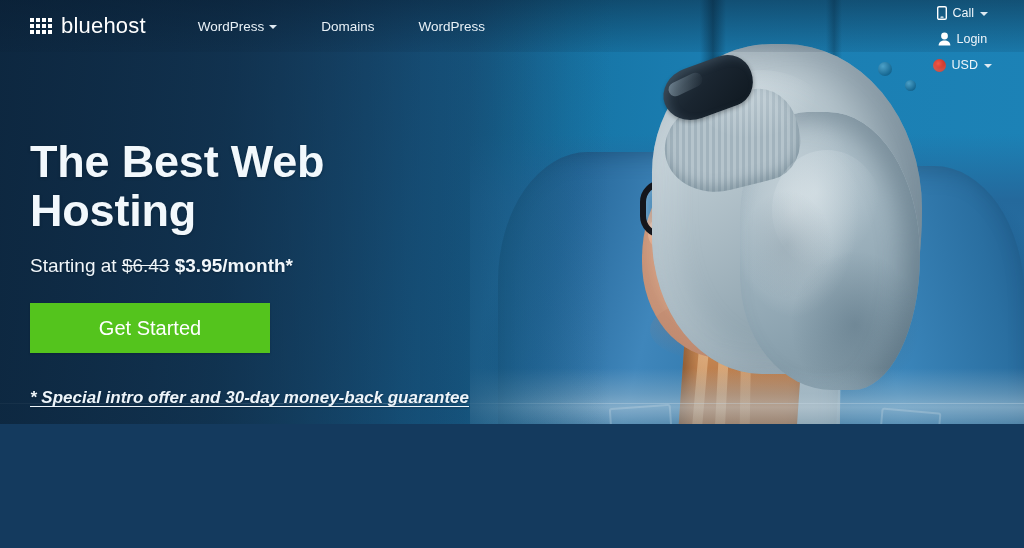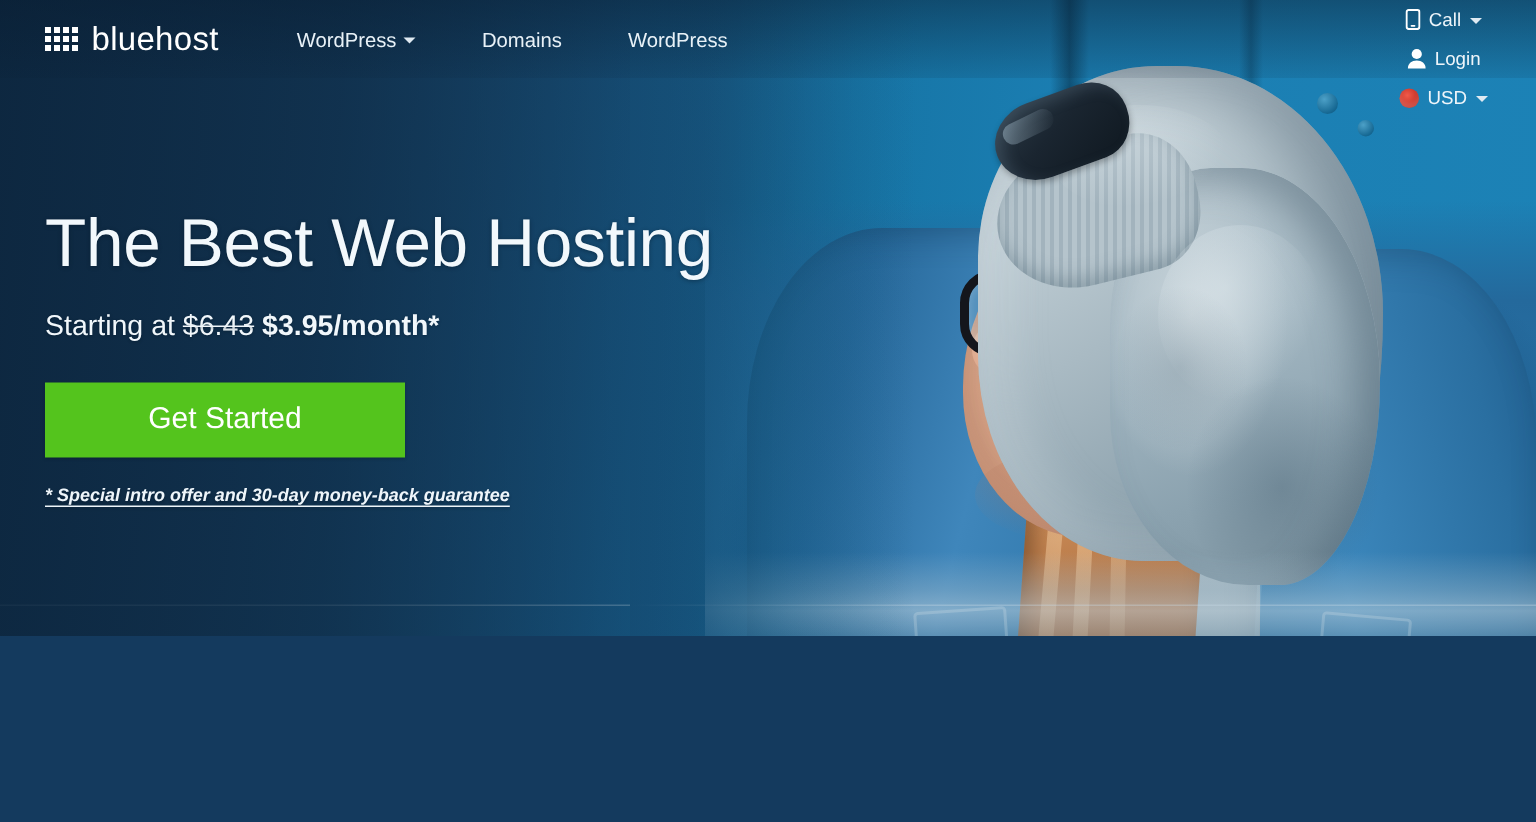--- a/index.html
+++ b/index.html
@@ -283,21 +283,21 @@
     width: 13px; height: 13px; border-radius: 50%;
     background: radial-gradient(circle at 40% 35%, #f05a4a, #c22d22 70%, #8e1d16);
     box-shadow: inset 0 -3px 3px rgba(255,255,255,.18);
   }
 
   
   .hero {
     position: absolute; left: 30px; top: 138px; z-index: 30; width: 470px;
   }
   h1.headline {
-    color: #f2f8fc; font-weight: 400; font-size: 45px; line-height: 1.08;
+    color: #f2f8fc; font-weight: 700; font-size: 45px; line-height: 1.08;
     letter-spacing: -.2px;
     text-shadow: 0 1px 3px rgba(5,22,38,.45);
   }
   ul.features { list-style: none; margin-top: 26px; }
   ul.features li {
     color: #eaf2f8; font-size: 14.5px; line-height: 1;
     padding: 7px 0 7px 14px; position: relative; font-weight: 500;
     text-shadow: 0 1px 2px rgba(5,22,38,.40);
   }
   ul.features li::before {
@@ -320,22 +320,22 @@
     width: 240px; height: 50px;
     background: #54c41d;
     color: #ffffff; font-size: 20px; font-weight: 500;
     border: none; cursor: pointer;
     box-shadow: 0 1px 2px rgba(0,0,0,.18);
     font-family: "Liberation Sans", sans-serif;
   }
 
   .footnote {
     display: inline-block;
-    margin-top: 18px;
-    color: #eef5fa; font-size: 12px; font-style: italic; font-weight: 700;
+    margin-top: 35px;
+    color: #eef5fa; font-size: 17px; font-style: italic; font-weight: 700;
     text-decoration: underline; text-underline-offset: 3px;
     text-shadow: 0 1px 2px rgba(5,22,38,.45);
     cursor: pointer;
   }
 </style>
 </head>
 <body>
 
 <div class="stage">
 

